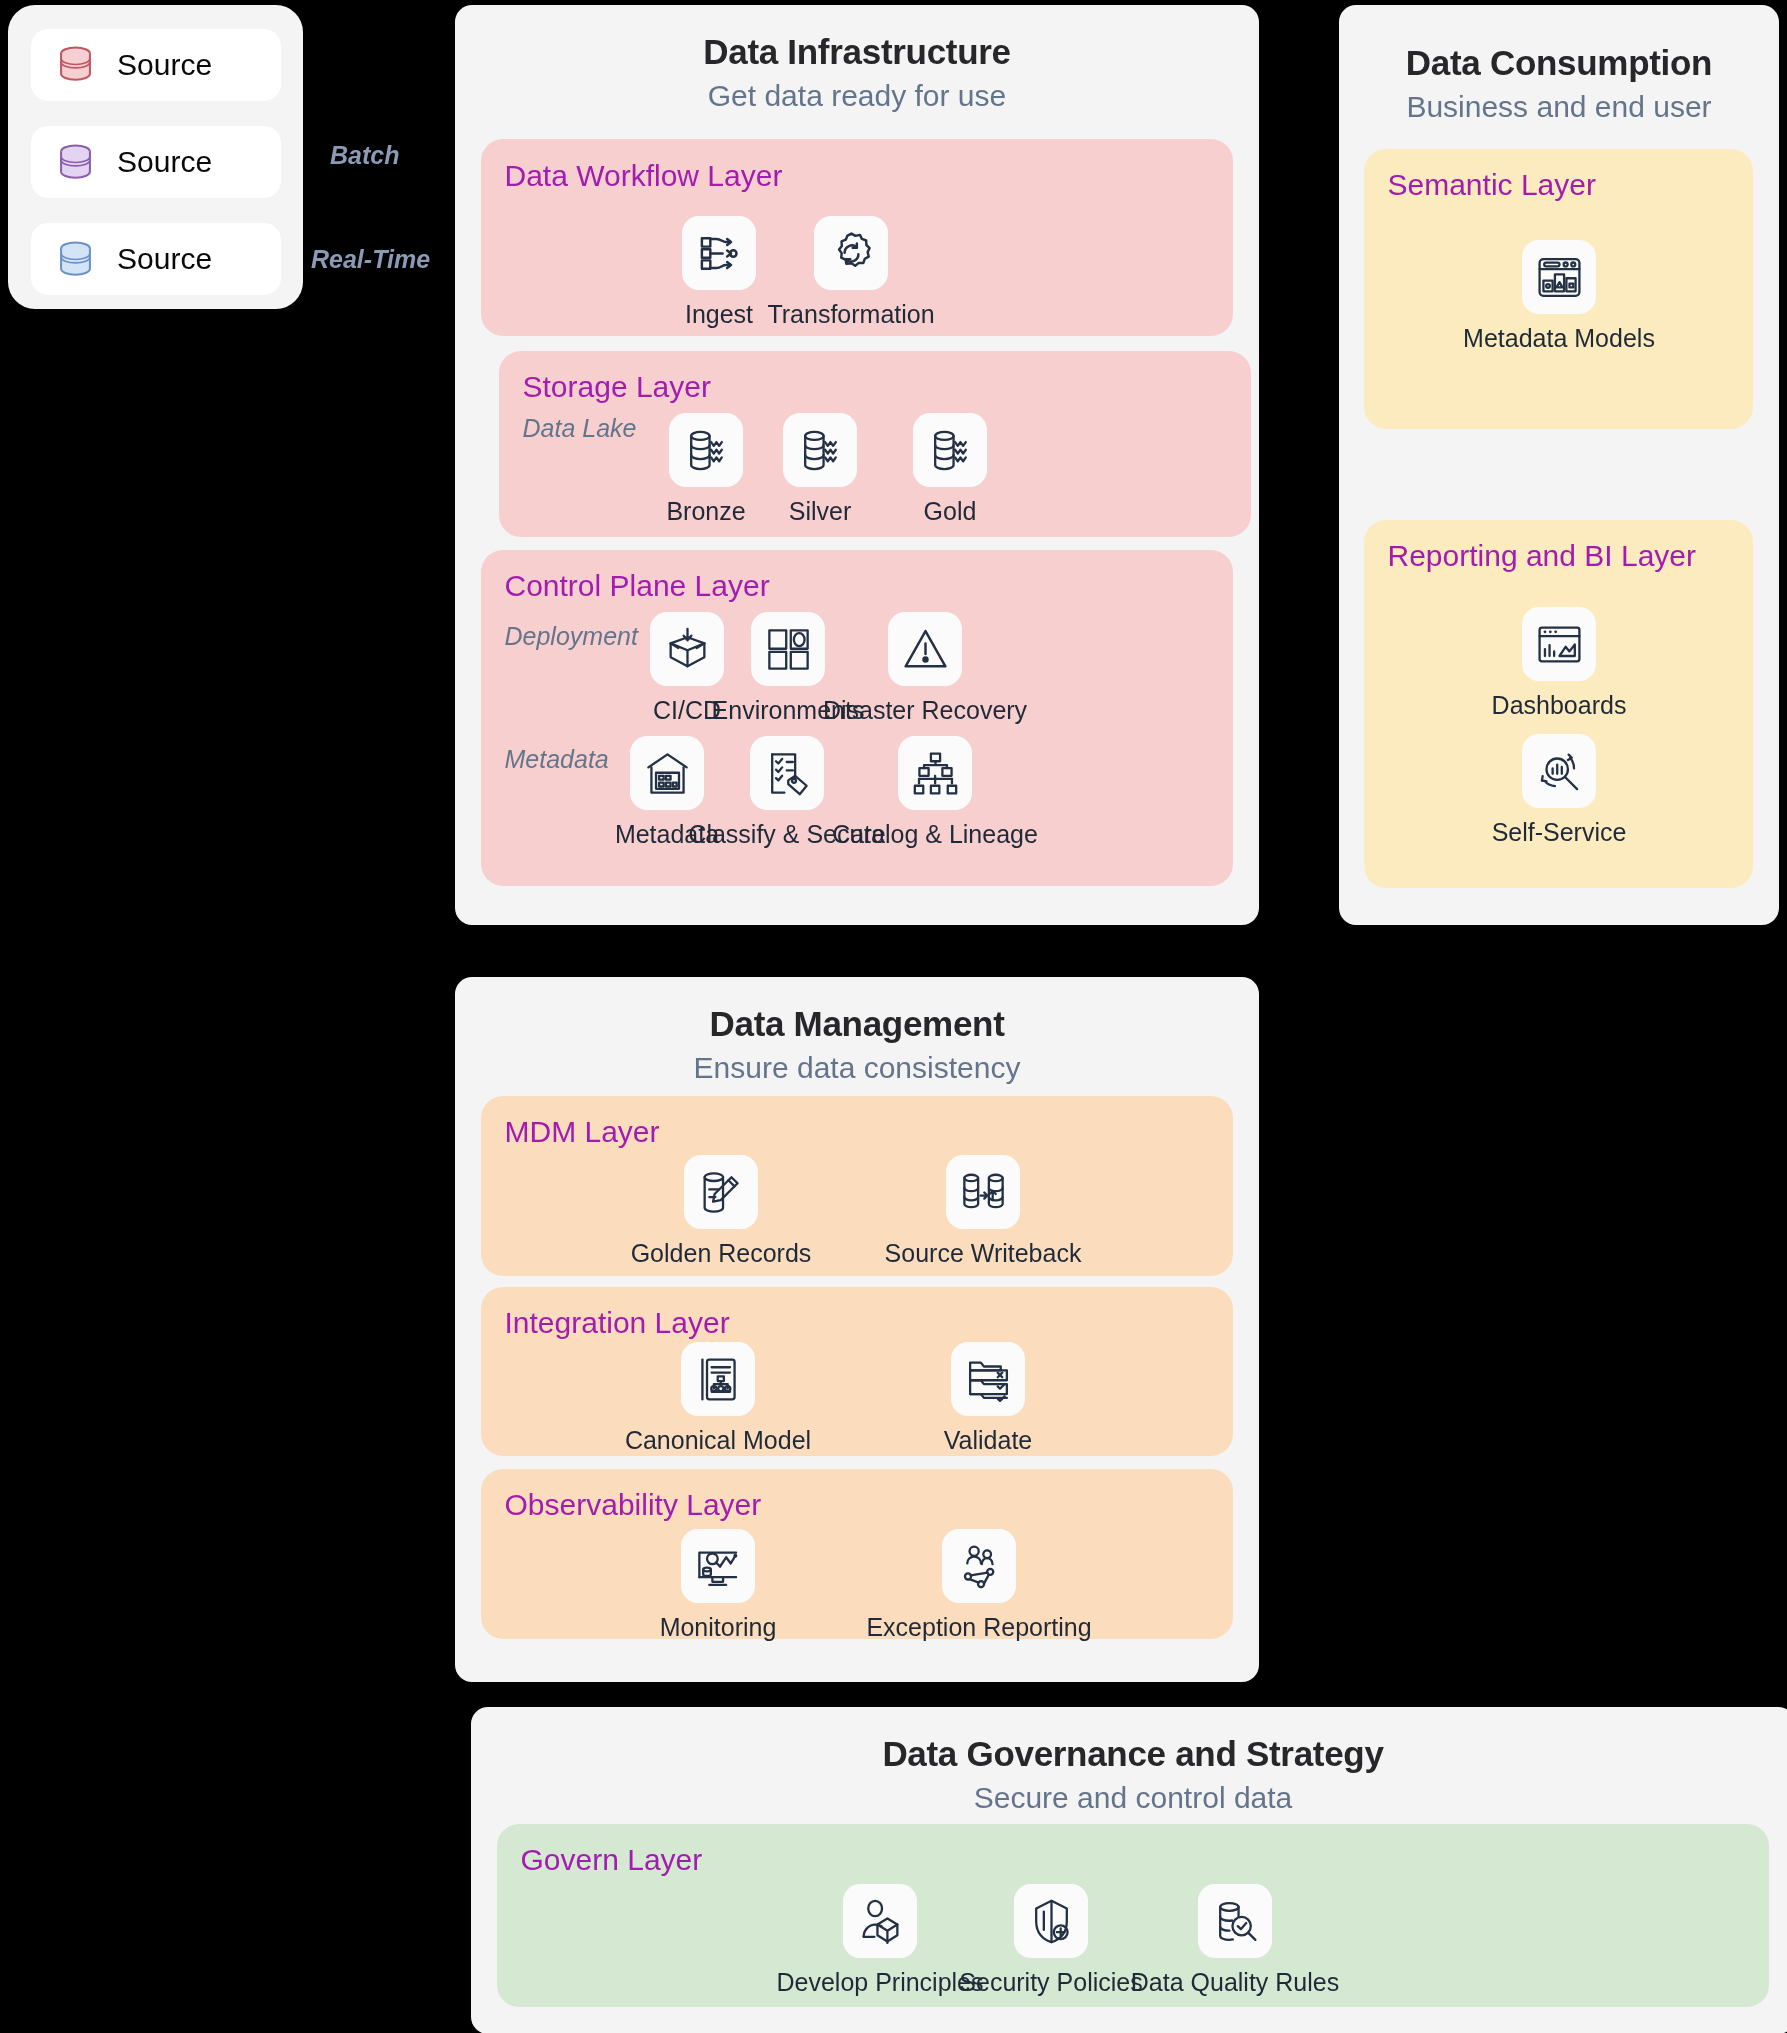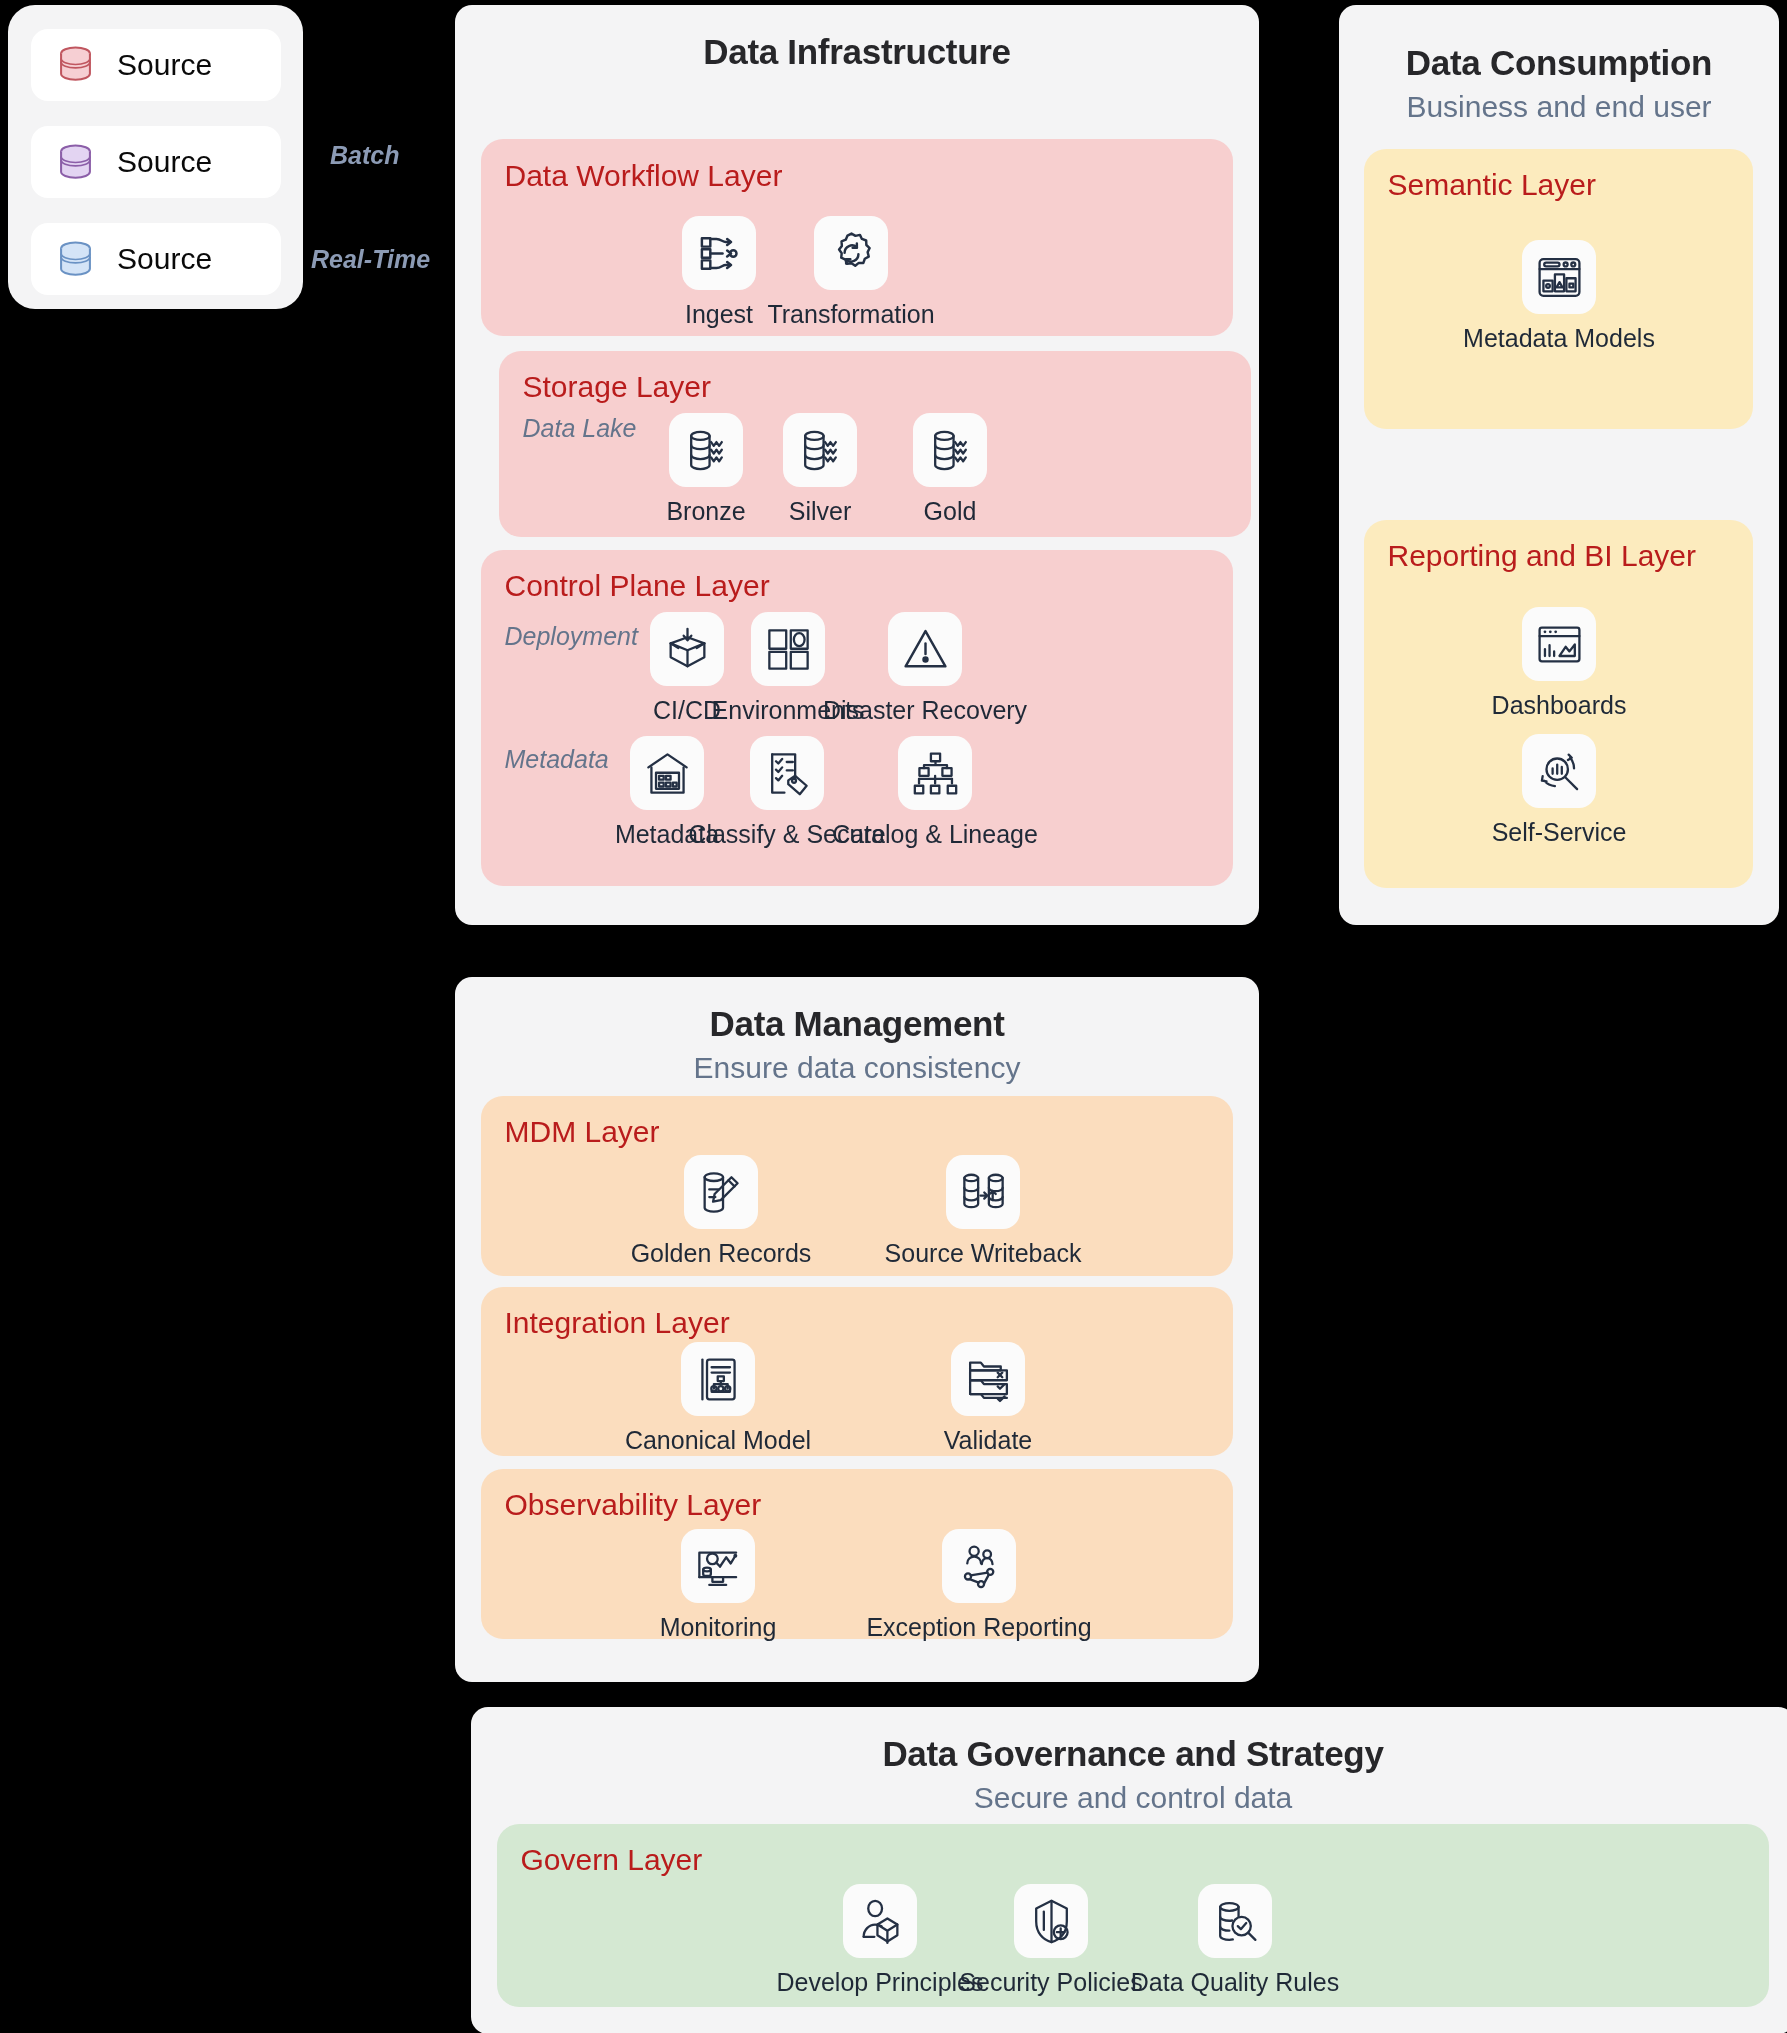--- a/index.html
+++ b/index.html
@@ -36,21 +36,21 @@
     position:absolute;
     border-radius:22px;
   }
   .layer.red{ background:#F7CFCF; }
   .layer.yellow{ background:#FCEBBE; }
   .layer.orange{ background:#FBDDBE; }
   .layer.green{ background:#D4E8D2; }
   .layer-title{
     position:absolute;
     font-size:30px;
-    color:#b91c1c;
+    color:#a21caf;
     white-space:nowrap;
   }
   .layer-sublabel{
     position:absolute;
     font-size:25px;
     font-style:italic;
     color:#64748B;
     white-space:nowrap;
   }
 
@@ -139,20 +139,21 @@
       </span>
       <span class="source-label">Source</span>
     </div>
   </div>
 
   <div class="flow-label" style="left:330px; top:141px">Batch</div>
   <div class="flow-label" style="left:311px; top:245px">Real-Time</div>
 
   <div class="panel" style="left:455px; top:5px; width:804px; height:920px;">
     <div class="panel-title" style="margin-top:27px">Data Infrastructure</div>
+    <div class="panel-sub">Get data ready for use</div>
 
     <div class="layer red" style="left:26px; top:134px; width:752px; height:197px;">
       <div class="layer-title" style="left:23.5px; top:20px">Data Workflow Layer</div>
       <div class="item" style="left:238px; top:77px">
         <span class="tile">
           <svg viewBox="0 0 64 64" fill="none" stroke="#243044" stroke-width="3.2" stroke-linecap="round" stroke-linejoin="round">
             <rect x="9" y="12" width="11" height="11"></rect>
               <rect x="9" y="26.5" width="11" height="11"></rect>
               <rect x="9" y="41" width="11" height="11"></rect>
             <path d="M20 13h8c6 0 8 4 12 4h6"></path>

